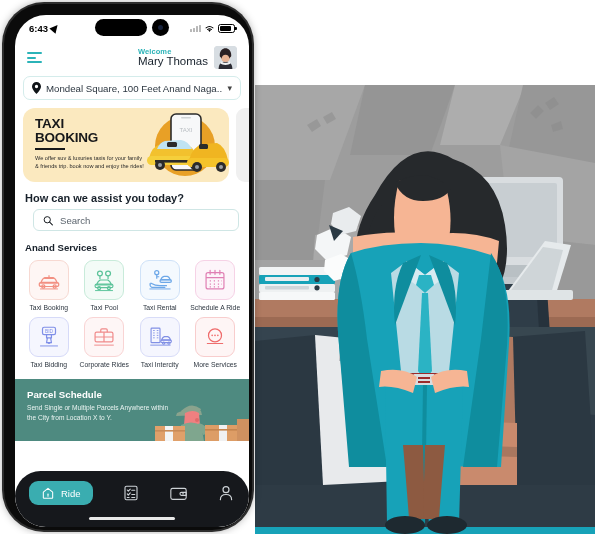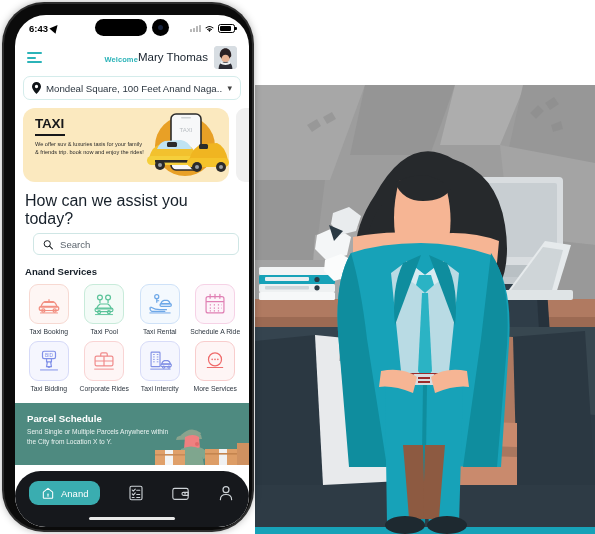--- a/index.html
+++ b/index.html
@@ -62,21 +62,21 @@
 
   
   .app-header{padding:1px 12px 0 12px;}
   .hdr-row{display:flex;align-items:center;justify-content:space-between;height:31px;}
   .burger{display:flex;flex-direction:column;gap:2.6px;cursor:pointer;padding:2px 0;}
   .burger span{display:block;height:2px;background:#2bb3b8;border-radius:1px;}
   .burger span:nth-child(1){width:15px;}
   .burger span:nth-child(2){width:9px;}
   .burger span:nth-child(3){width:15px;}
   .hdr-right{display:flex;align-items:center;gap:6px;}
-  .hdr-texts{display:flex;flex-direction:row;align-items:flex-end;line-height:1.05;}
+  .hdr-texts{display:flex;flex-direction:column;align-items:flex-start;line-height:1.05;}
   .welcome{font-size:7.5px;color:#2bb3b8;font-weight:600;letter-spacing:.1px;}
   .uname{font-size:11.5px;color:#16202b;font-weight:normal;}
   .avatar{
     width:23px;height:23px;border-radius:4px;overflow:hidden;
     background:#cfd6dd;position:relative;flex:none;
   }
   .avatar svg{display:block;width:23px;height:23px;}
 
   
   .locbar{
@@ -105,21 +105,21 @@
   .promo-text{position:absolute;left:12px;top:9px;width:112px;}
   .promo-title{
     font-size:13.5px;font-weight:bold;color:#17181a;line-height:1.02;letter-spacing:-.2px;
   }
   .promo-rule{width:30px;height:2px;background:#17181a;margin:3px 0 4px 0;}
   .promo-sub{font-size:5.6px;color:#2a2a2a;line-height:1.45;}
   .promo-art{position:absolute;right:0;top:0;width:92px;height:74px;}
 
   
   .assist{
-    margin:10px 10px 0 10px;font-size:16px;font-weight:normal;color:#17202a;
+    margin:10px 10px 0 10px;font-size:11px;font-weight:bold;color:#17202a;
   }
   .searchbox{
     margin:5px 10px 0 18px;height:22px;border:1px solid #cfe6e5;border-radius:6px;
     display:flex;align-items:center;gap:7px;padding:0 9px;box-sizing:border-box;background:#fff;
   }
   .searchbox input{
     border:0;outline:0;font-size:9.6px;color:#4a535c;background:transparent;
     font-family:"Liberation Sans", sans-serif;width:100%;padding:0;
   }
   .searchbox input::placeholder{color:#5b646d;}
@@ -354,20 +354,21 @@
         <div class="loctext">Mondeal Square, 100 Feet Anand Naga...</div>
         <div class="chev">▾</div>
       </div>
 
       <div class="scrollbody">
 
         <div class="carousel">
           <div class="promo">
             <div class="promo-text">
               <div class="promo-title">TAXI</div>
+              <div class="promo-title">BOOKING</div>
               <div class="promo-rule"></div>
               <div class="promo-sub">We offer suv &amp; luxuries taxis for your family &amp; friends trip. book now and enjoy the rides!</div>
             </div>
             <svg class="promo-art" viewBox="0 0 92 74">
               <circle cx="48" cy="38" r="30" fill="#e8a026"></circle>
               <g>
                 <rect x="34" y="6" width="30" height="56" rx="5" fill="#f7f8f9" stroke="#2b2b2b" stroke-width="1.6"></rect>
                 <rect x="44" y="9" width="10" height="1.6" rx=".8" fill="#cfd3d6"></rect>
                 <text x="49" y="24" font-family="Liberation Sans, sans-serif" font-size="6" fill="#b9bec2" text-anchor="middle">TAXI</text>
               </g>
@@ -554,21 +555,21 @@
       </div>
 
       <div class="bottomnav">
         <div class="nav-items">
           <div class="nav-item nav-home">
             <svg width="14" height="14" viewBox="0 0 24 24" fill="none" stroke="#ffffff" stroke-width="1.8">
               <path d="M4 10.5 L12 4 l8 6.5 V20 a1 1 0 0 1 -1 1 H5 a1 1 0 0 1 -1 -1z" stroke-linejoin="round"></path>
               <circle cx="12" cy="14" r="1.3" fill="#ffffff" stroke="none"></circle>
               <path d="M12 15.3 V17.5" stroke-linecap="round"></path>
             </svg>
-            <span class="nav-label">Anand</span>
+            <span class="nav-label">Ride</span>
           </div>
 
           <div class="nav-item">
             <svg width="18" height="18" viewBox="0 0 24 24" fill="none" stroke="#cdd2d6" stroke-width="1.5">
               <rect x="4" y="3" width="16" height="18" rx="2"></rect>
               <path d="M7 8 l1.4 1.6 L11 6.8" stroke-linecap="round" stroke-linejoin="round"></path>
               <path d="M7 13.2 l1.4 1.6 L11 11.9" stroke-linecap="round" stroke-linejoin="round"></path>
               <path d="M13 8.4 h4 M13 14 h4 M13 18 h4 M7 18 h2.5" stroke-linecap="round"></path>
             </svg>
           </div>

